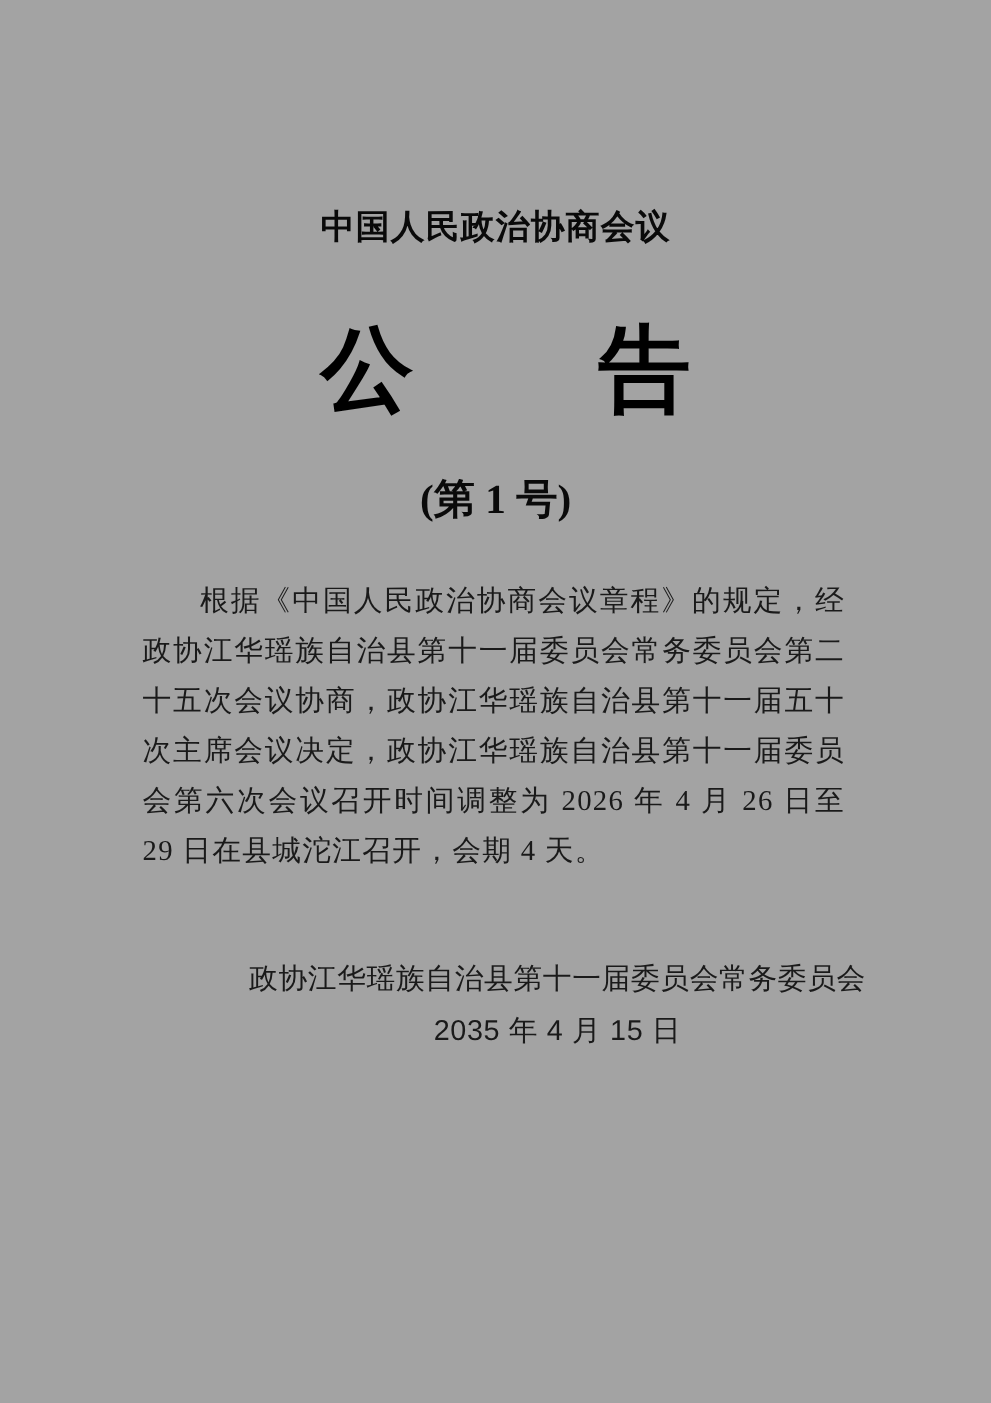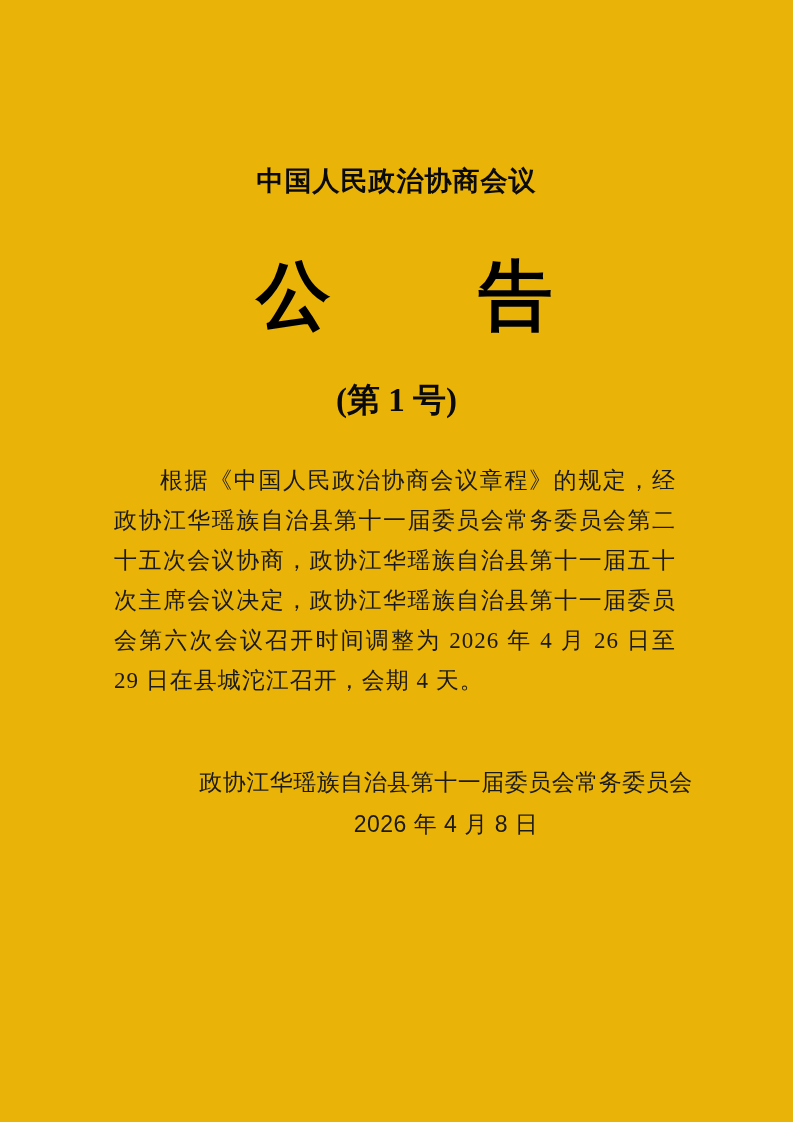--- a/index.html
+++ b/index.html
@@ -5,21 +5,21 @@
   html, body {
     margin: 0;
     padding: 0;
     background: #ffffff;
   }
   .page {
     position: relative;
     width: 793px;
     height: 1122px;
     margin: 0 auto;
-    background: #eab308;
+    background: #a3a3a3;
     color: #000000;
     overflow: hidden;
     font-family: "Liberation Serif", serif;
   }
   
   .org-header {
     margin-top: 159px;
     text-align: center;
     font-family: "Liberation Sans", sans-serif;
     font-weight: bold;
@@ -100,16 +100,16 @@
   <div class="notice-title">公　　告</div>
 
   <div class="notice-number">(第 1 号)</div>
 
   <div class="doc-body">
     <p>根据《中国人民政治协商会议章程》的规定，经政协江华瑶族自治县第十一届委员会常务委员会第二十五次会议协商，政协江华瑶族自治县第十一届五十次主席会议决定，政协江华瑶族自治县第十一届委员会第六次会议召开时间调整为 2026 年 4 月 26 日至 29 日在县城沱江召开，会期 4 天。</p>
   </div>
 
   <div class="sign-block">
     <span class="sign-line">政协江华瑶族自治县第十一届委员会常务委员会</span>
-    <span class="sign-line">2026 年 4 月 8 日</span>
+    <span class="sign-line">2035 年 4 月 15 日</span>
   </div>
 
 </div>
 
 </body></html>

